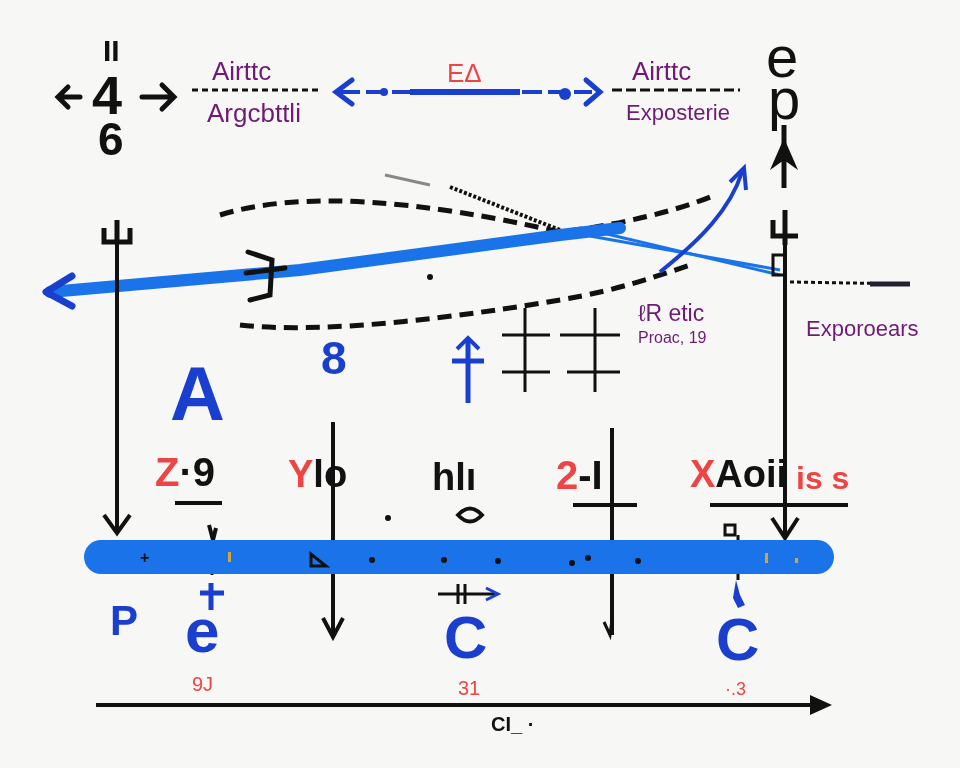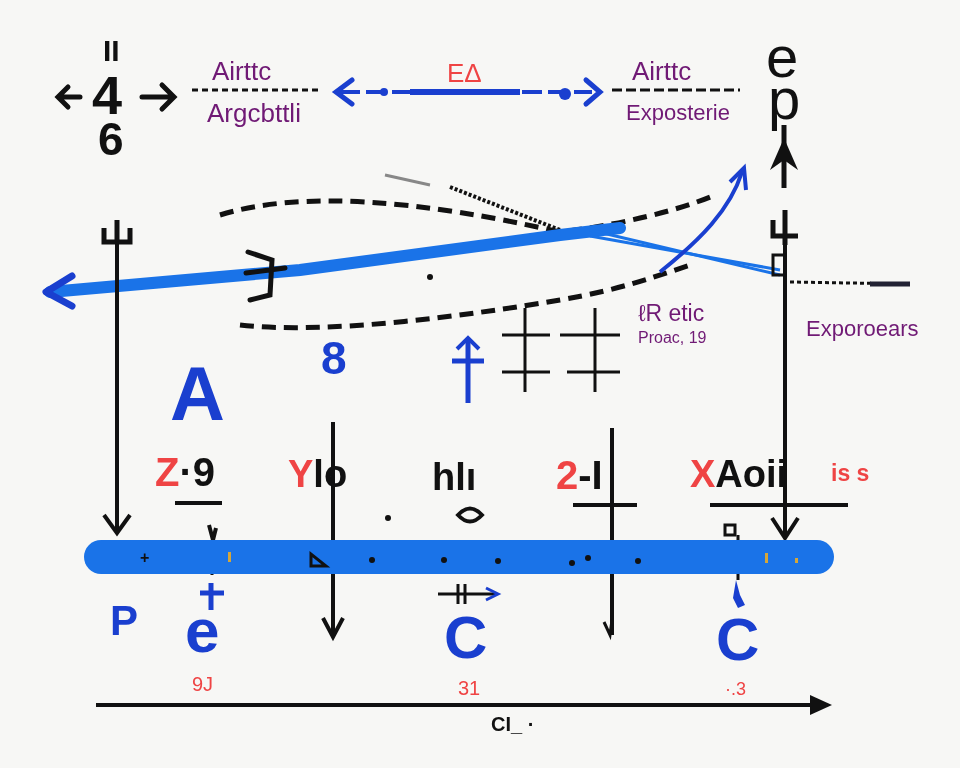--- a/index.html
+++ b/index.html
@@ -188,21 +188,21 @@
 <div class="txt glyph" style="left:288px;top:455px;font-size:38px;">
   <span class="blu">Y</span><span class="blk">lo</span>
 </div>
 <div class="txt glyph blk" style="left:432px;top:458px;font-size:38px;">hlı</div>
 <div class="txt glyph" style="left:556px;top:455px;font-size:40px;">
   <span class="blu">2</span><span class="blk">-I</span>
 </div>
 <div class="txt glyph" style="left:690px;top:455px;font-size:38px;">
   <span class="blu">X</span><span class="blk">Aoii</span>
 </div>
-<div class="txt glyph blu" style="left:831px;top:462px;font-size:23px;">is s</div>
+<div class="txt glyph blu" style="left:796px;top:462px;font-size:32px;">is s</div>
 
 <div class="txt big-blue" style="left:110px;top:600px;font-size:42px;">P</div>
 <div class="txt big-blue" style="left:185px;top:600px;font-size:62px;">e</div>
 <div class="txt blu" style="left:192px;top:674px;font-size:20px;text-align:center;">9J</div>
 <div class="txt big-blue" style="left:444px;top:608px;font-size:60px;">C</div>
 <div class="txt blu" style="left:458px;top:678px;font-size:20px;">31</div>
 <div class="txt big-blue" style="left:716px;top:610px;font-size:60px;">C</div>
 <div class="txt blu" style="left:725px;top:680px;font-size:18px;">·.3</div>
 
 <div class="txt blk glyph" style="left:447px;top:714px;font-size:20px;margin-left:44px;">CI_ ·</div>

